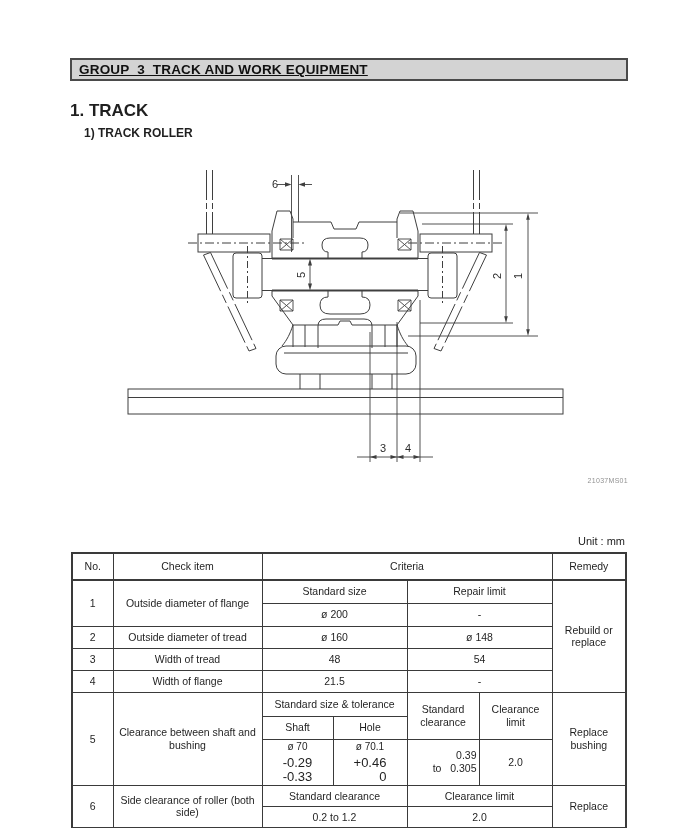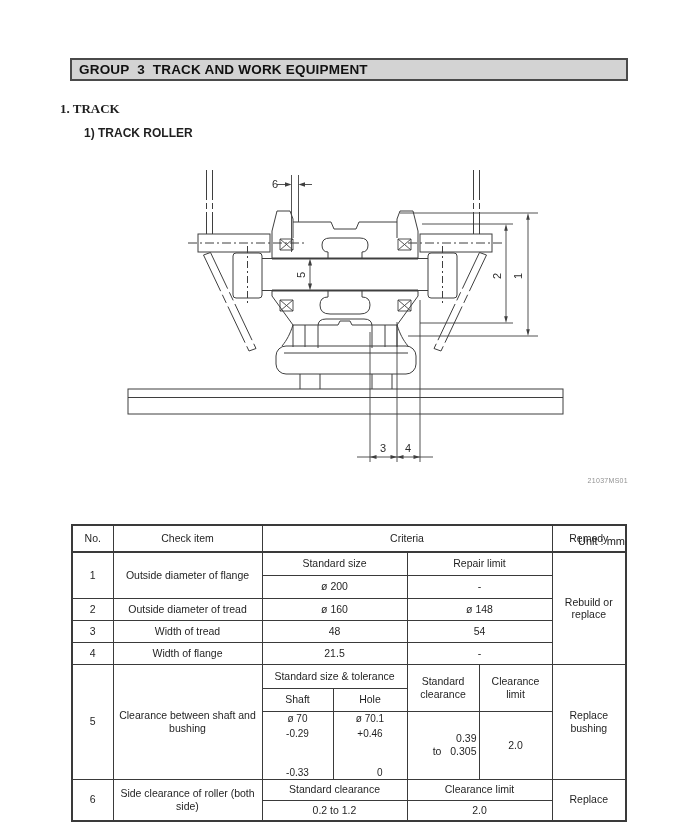--- a/index.html
+++ b/index.html
@@ -2,42 +2,42 @@
 <html><head>
 <meta charset="utf-8">
 <style>
   html,body{margin:0;padding:0;background:#fff;}
   .page{position:relative;width:699px;height:828px;background:#ffffff;
         font-family:"Liberation Sans",sans-serif;color:#1f1f1f;overflow:hidden;}
 
   .group-bar{position:absolute;left:70px;top:58px;width:558px;height:23px;
              box-sizing:border-box;background:#d3d3d3;border:2px solid #4a4a4a;
              display:flex;align-items:center;padding-left:7px;}
-  .group-bar span{font-weight:bold;font-size:13.5px;letter-spacing:.2px;white-space:pre;color:#111;}
-
-  .sec-title{position:absolute;left:60px;top:101px;font-weight:bold;font-size:13px;font-family:Liberation Serif, serif;}
+  .group-bar span{font-weight:bold;font-size:13.5px;letter-spacing:.2px;white-space:pre;color:#111;text-decoration:underline;}
+
+  .sec-title{position:absolute;left:70px;top:101px;font-weight:bold;font-size:17px;}
   .sub-title{position:absolute;left:84px;top:126px;font-weight:bold;font-size:12px;}
 
   .diagram{position:absolute;left:70px;top:150px;width:570px;height:330px;}
 
   .fig-code{position:absolute;left:470px;top:477px;width:158px;text-align:right;
             font-size:7px;color:#919191;letter-spacing:.3px;}
   .unit-label{position:absolute;left:460px;top:499px;width:165px;text-align:right;
               font-size:11px;color:#222;margin-top:36px;}
 
-  table.spec{position:absolute;left:71px;top:524px;width:554px;border-collapse:collapse;
+  table.spec{position:absolute;left:71px;top:552px;width:554px;border-collapse:collapse;
              table-layout:fixed;border:2px solid #3a3a3a;font-size:10.5px;color:#1f1f1f;}
   table.spec td{border:1px solid #3a3a3a;text-align:center;vertical-align:middle;
                 padding:1px 2px;box-sizing:border-box;line-height:1.2;}
   table.spec tr.hrow td{border-bottom:2px solid #3a3a3a;}
   td.left{text-align:left;padding-left:8px;}
   .dia{font-size:10px;}
   .tolwrap{display:flex;align-items:center;justify-content:center;gap:3px;flex-direction:column;}
   .tol{display:inline-flex;flex-direction:column;align-items:flex-end;
-       font-size:10px;line-height:1.1;gap:28px;}
+       font-size:13px;line-height:1.1;}
   .twoline{display:flex;flex-direction:column;align-items:flex-end;padding-left:4px;
            line-height:1.25;}
   .twoline span{white-space:pre;}
 
   svg text{font-family:"Liberation Sans",sans-serif;font-size:11px;fill:#2d2d2d;}
 </style>
 </head>
 <body>
 
 <div class="page">

